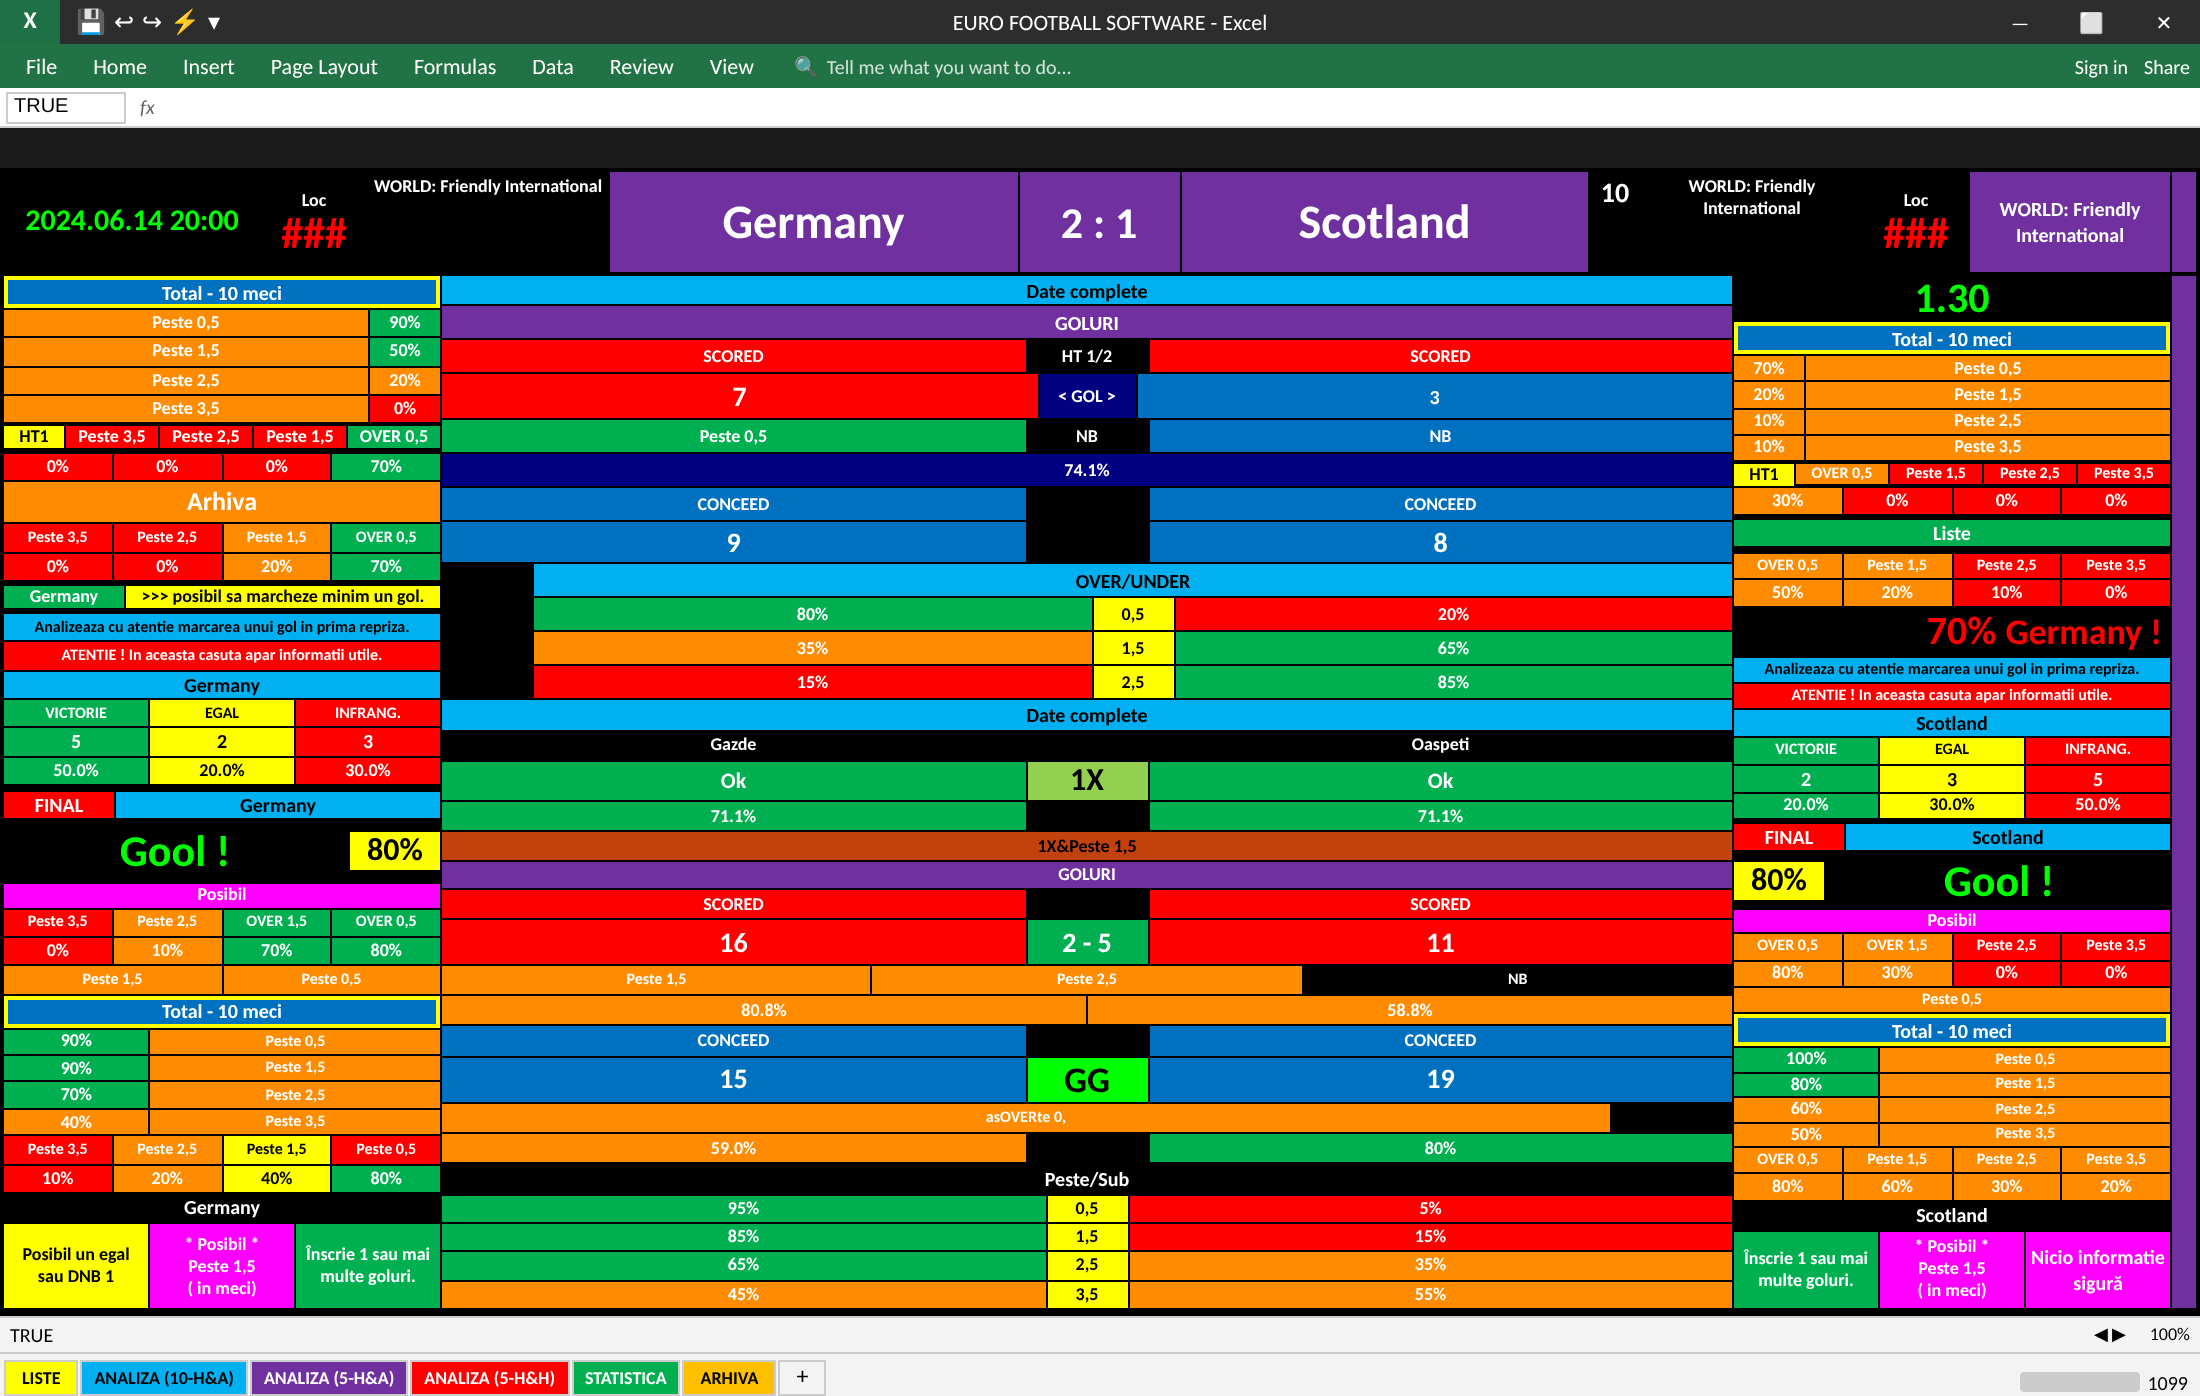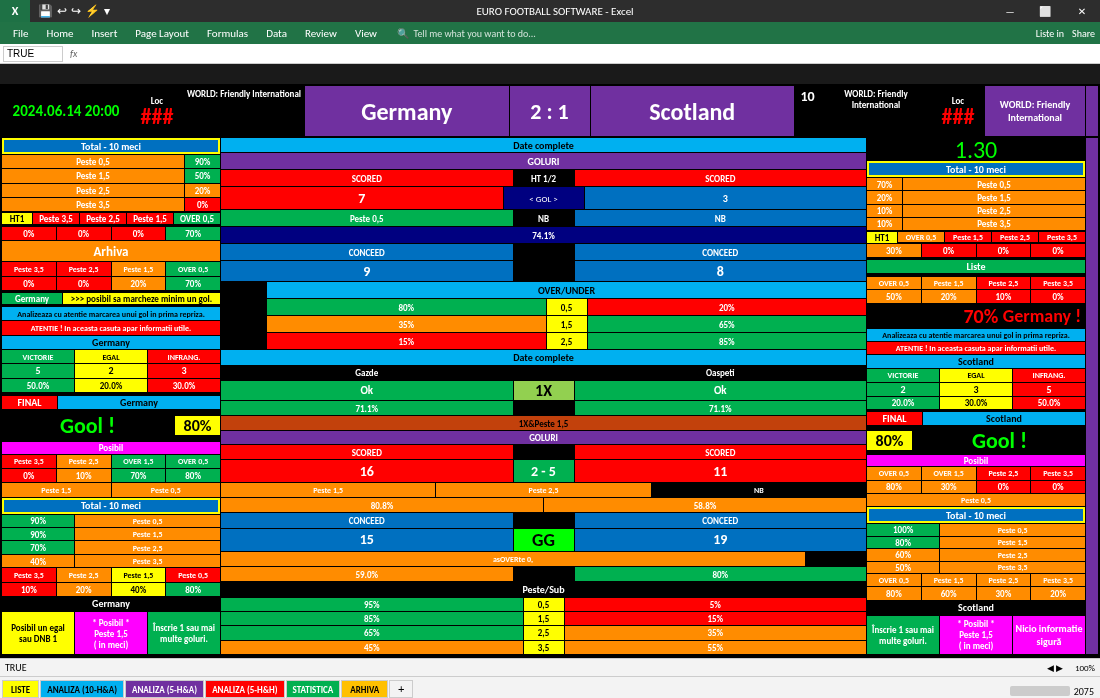--- a/index.html
+++ b/index.html
@@ -170,21 +170,21 @@
     <div class="menu-item">Page Layout</div>
     <div class="menu-item">Formulas</div>
     <div class="menu-item">Data</div>
     <div class="menu-item">Review</div>
     <div class="menu-item">View</div>
     <div class="tell-me">
       <span>🔍</span>
       <span>Tell me what you want to do...</span>
     </div>
     <div class="right-btns">
-      <span>Liste in</span>
+      <span>Sign in</span>
       <span>Share</span>
     </div>
   </div>
 
   <div class="excel-formulabar">
     <input class="cell-name-box" readonly="" value="TRUE" style="">
     <span class="formula-fx">fx</span>
     <input class="formula-content" value="" style="">
   </div>
 
@@ -384,21 +384,21 @@
             <div style="background:#7030a0; color:white; font-size:10px; font-weight:bold; height:16px; display:flex; align-items:center; justify-content:center;">GOLURI</div>
 
             <div style="display:flex; gap:1px; height:16px;">
               <div style="background:#ff0000; color:white; font-size:9px; font-weight:bold; flex:1; display:flex; align-items:center; justify-content:center;">SCORED</div>
               <div style="background:#000; color:white; font-size:9px; font-weight:bold; width:60px; display:flex; align-items:center; justify-content:center;">HT 1/2</div>
               <div style="background:#ff0000; color:white; font-size:9px; font-weight:bold; flex:1; display:flex; align-items:center; justify-content:center;">SCORED</div>
             </div>
 
             <div style="display:flex; gap:1px; height:22px;">
               <div style="background:#ff0000; color:white; font-size:14px; font-weight:bold; flex:1; display:flex; align-items:center; justify-content:center;">7</div>
-              <div style="background:#000080; color:white; font-size:9px; font-weight:normal; width:80px; display:flex; align-items:center; justify-content:center;">&lt; GOL &gt;</div>
+              <div style="background:#000080; color:white; font-size:9px; font-weight:bold; width:48px; display:flex; align-items:center; justify-content:center;">&lt; GOL &gt;</div>
               <div style="background:#0070c0; color:white; font-size:10px; font-weight:bold; flex:1; display:flex; align-items:center; justify-content:center;">3</div>
             </div>
 
             <div style="display:flex; gap:1px; height:16px;">
               <div style="background:#00b050; color:white; font-size:9px; font-weight:bold; flex:1; display:flex; align-items:center; justify-content:center;">Peste 0,5</div>
               <div style="background:#000; color:white; font-size:9px; font-weight:bold; width:60px; display:flex; align-items:center; justify-content:center;">NB</div>
               <div style="background:#0070c0; color:white; font-size:9px; font-weight:bold; flex:1; display:flex; align-items:center; justify-content:center;">NB</div>
             </div>
 
             <div style="background:#000080; color:white; font-size:9px; font-weight:bold; height:16px; display:flex; align-items:center; justify-content:center;">74.1%</div>
@@ -518,21 +518,21 @@
           <div style="display:flex; gap:1px; height:15px;">
             <div style="background:#ff8c00; color:white; font-size:9px; font-weight:bold; flex:1; display:flex; align-items:center; justify-content:center;">45%</div>
             <div style="background:#ffff00; color:#000; font-size:9px; font-weight:bold; width:40px; display:flex; align-items:center; justify-content:center;">3,5</div>
             <div style="background:#ff8c00; color:white; font-size:9px; font-weight:bold; flex:1; display:flex; align-items:center; justify-content:center;">55%</div>
           </div>
 
         </div>
 
         <div style="display:flex; flex-direction:column; gap:1px; overflow:hidden;">
 
-          <div style="background:#000; color:#00ff00; font-size:24px; font-weight:normal; height:22px; display:flex; align-items:center; justify-content:center;">
+          <div style="background:#000; color:#00ff00; font-size:21px; font-weight:bold; height:22px; display:flex; align-items:center; justify-content:center;">
             <span>1.30</span>
           </div>
 
           <div style="background:#0070c0; color:white; font-size:10px; font-weight:bold; height:16px; display:flex; align-items:center; justify-content:center; border:2px solid #ffff00;">Total - 10 meci</div>
 
           <div style="display:flex; gap:1px; height:16px;">
             <div style="background:#ff8c00; color:white; font-size:9px; font-weight:bold; width:35px; display:flex; align-items:center; justify-content:center;">70%</div>
             <div style="background:#ff8c00; color:white; font-size:9px; font-weight:bold; flex:1; display:flex; align-items:center; justify-content:center;">Peste 0,5</div>
           </div>
           <div style="display:flex; gap:1px; height:16px;">
@@ -691,17 +691,17 @@
       <div style="background:#00b0f0; color:#000; font-size:9px; font-weight:bold; height:18px; padding:0 6px; display:flex; align-items:center; border:1px solid #ccc; cursor:pointer;">ANALIZA (10-H&amp;A)</div>
       <div style="background:#7030a0; color:white; font-size:9px; font-weight:bold; height:18px; padding:0 6px; display:flex; align-items:center; border:1px solid #ccc; cursor:pointer;">ANALIZA (5-H&amp;A)</div>
       <div style="background:#ff0000; color:white; font-size:9px; font-weight:bold; height:18px; padding:0 6px; display:flex; align-items:center; border:1px solid #ccc; cursor:pointer;">ANALIZA (5-H&amp;H)</div>
       <div style="background:#00b050; color:white; font-size:9px; font-weight:bold; height:18px; padding:0 6px; display:flex; align-items:center; border:1px solid #ccc; cursor:pointer;">STATISTICA</div>
       <div style="background:#ffc000; color:#000; font-size:9px; font-weight:bold; height:18px; padding:0 8px; display:flex; align-items:center; border:1px solid #ccc; cursor:pointer;">ARHIVA</div>
       <div style="background:#f3f3f3; color:#000; font-size:12px; height:18px; padding:0 8px; display:flex; align-items:center; border:1px solid #ccc; cursor:pointer;">+</div>
     </div>
 
     <div style="flex:1; margin-left:4px; height:14px; background:#f3f3f3; display:flex; align-items:center;">
       <div style="width:60px; height:10px; background:#ccc; border-radius:2px; margin-left:auto;"></div>
-      <div style="font-size:10px; padding:0 4px;">2075</div>
+      <div style="font-size:10px; padding:0 4px;">1099</div>
     </div>
   </div>
 
 </div>
 
 </body></html>

